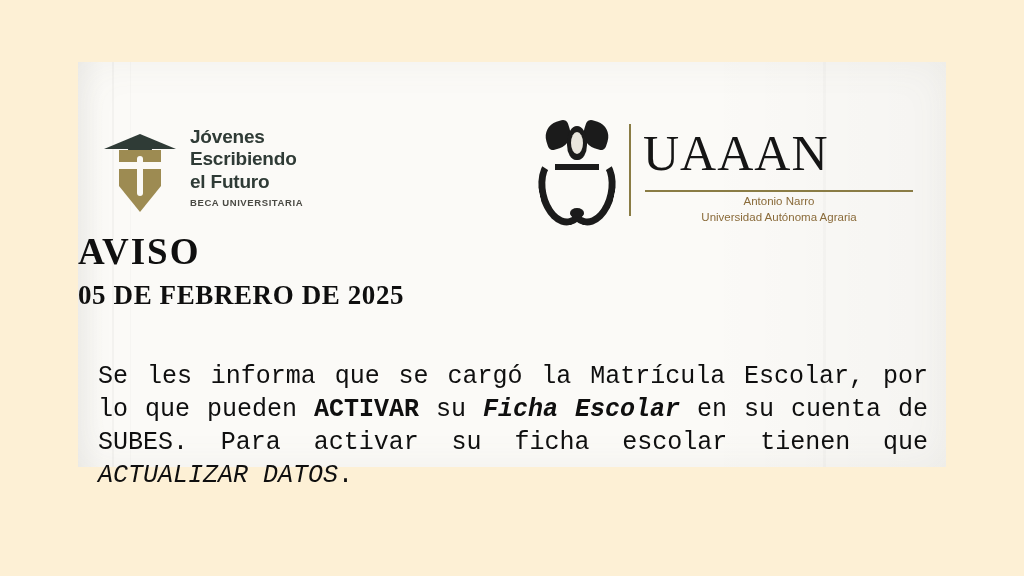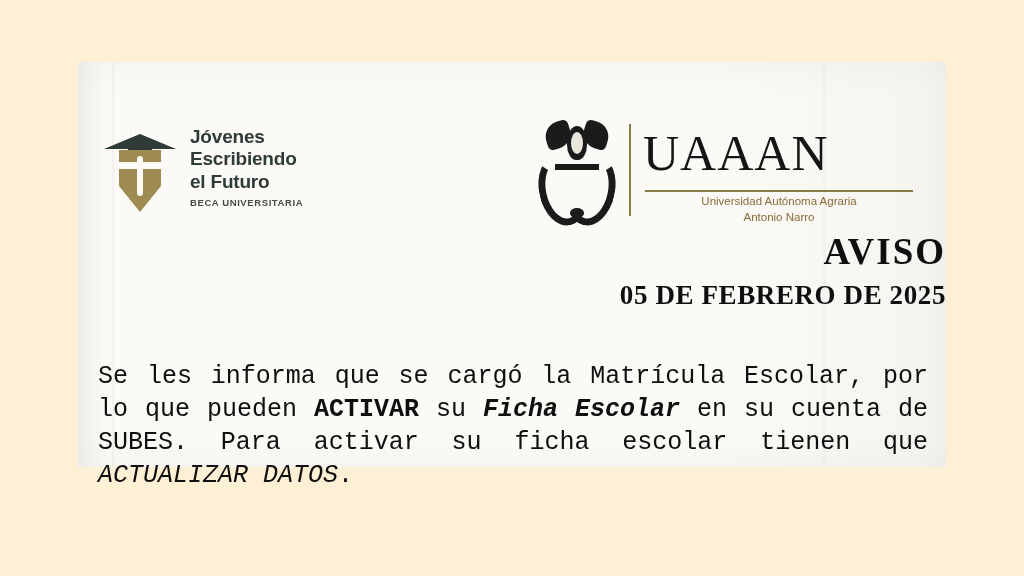--- a/index.html
+++ b/index.html
@@ -271,21 +271,21 @@
     color: #8a6b3a;
     font-size: 11.5px;
     line-height: 1.35;
   }
 
   
   .titles {
     position: absolute;
     left: 0; right: 0;
     top: 170px;
-    text-align: right;
+    text-align: left;
     color: #0f0f0f;
     font-family: Liberation Serif, serif;
   }
   .t-aviso {
     font-size: 37px;
     font-weight: 700;
     letter-spacing: 2px;
     line-height: 1.1;
   }
   .t-date {
@@ -357,22 +357,22 @@
           <div class="seal-wreath">
             <div class="half l"></div>
             <div class="half r"></div>
             <div class="knot"></div>
           </div>
         </div>
         <div class="uaaan-divider"></div>
         <div class="uaaan-word">UAAAN</div>
         <div class="uaaan-rule"></div>
         <div class="uaaan-sub">
+          <div>Antonio Narro</div>
           <div>Universidad Autónoma Agraria</div>
-          <div>Antonio Narro</div>
         </div>
       </div>
     </div>
 
     <div class="titles">
       <div class="t-aviso">AVISO</div>
       <div class="t-date">05 DE FEBRERO DE 2025</div>
     </div>
 
     <div class="body-text">

